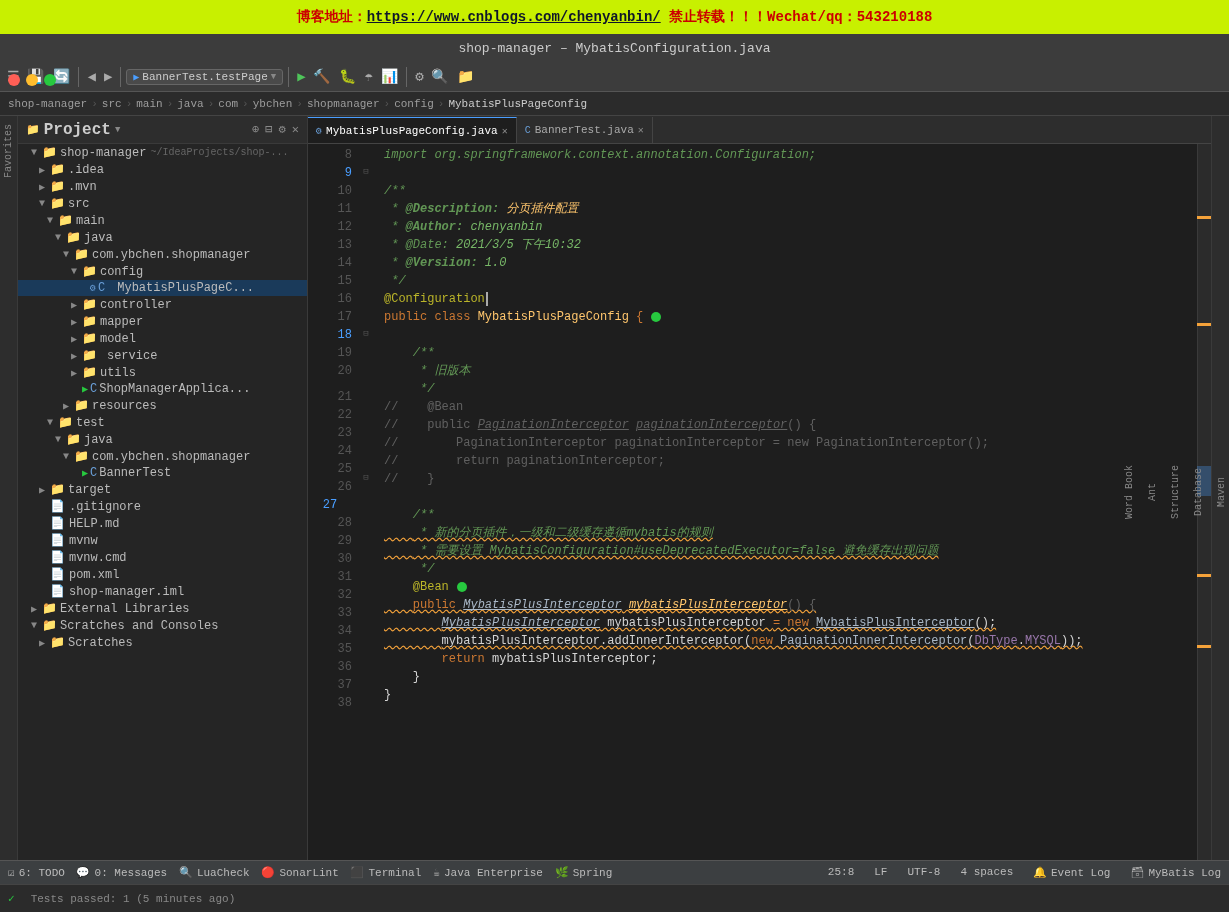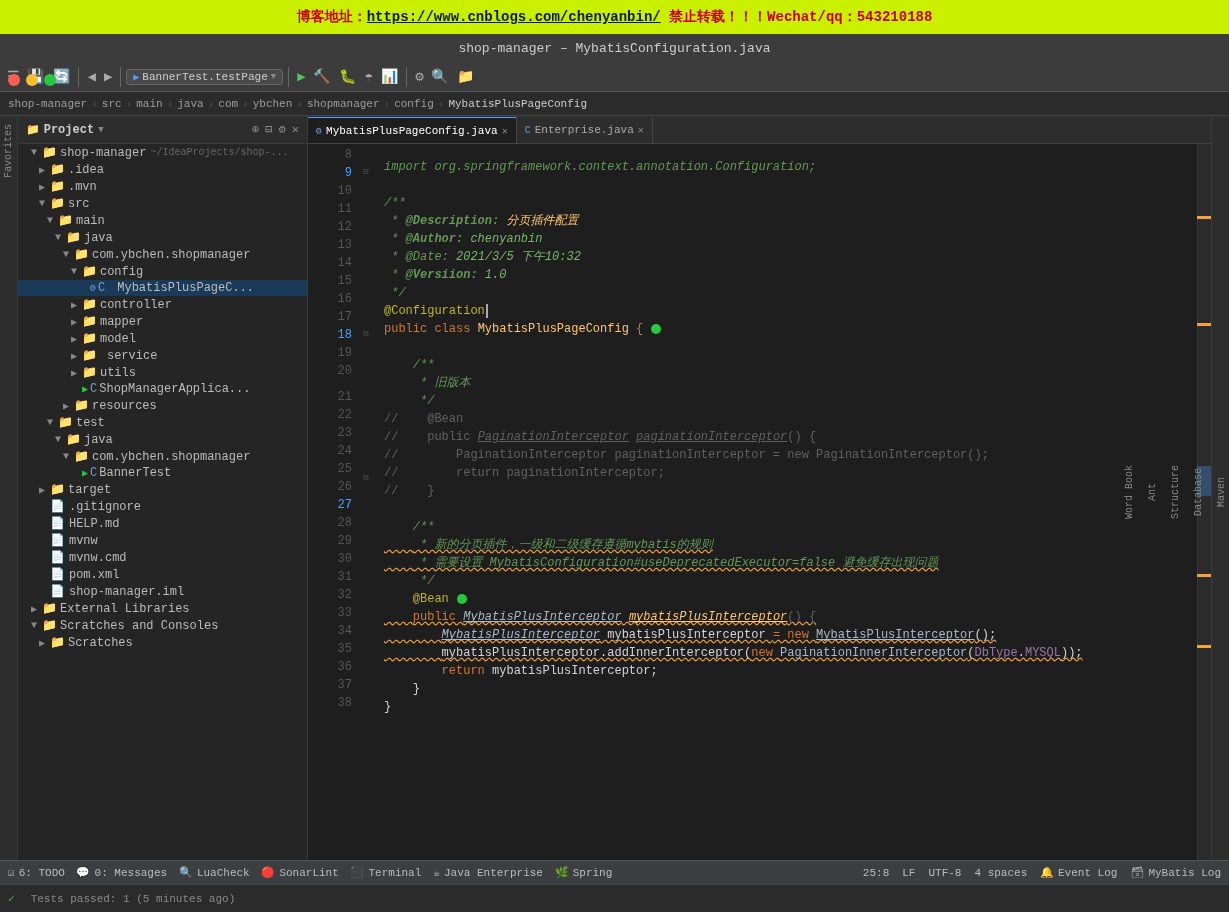--- a/index.html
+++ b/index.html
@@ -178,21 +178,21 @@
       text-align: right;
       user-select: none;
       overflow: hidden;
       flex-shrink: 0;
       padding-top: 2px;
     }
 
     #code-content {
       flex: 1;
       overflow: auto;
-      padding: 14px 8px;
+      padding: 2px 8px;
       font-size: 12px;
       line-height: 18px;
       color: #d4d4d4;
     }
 
     .code-line {
       white-space: pre;
       display: flex;
       align-items: center;
       min-height: 18px;
@@ -223,21 +223,21 @@
       height: 24px;
       display: flex;
       align-items: center;
       justify-content: space-between;
       padding: 0 8px;
       font-size: 11px;
       color: #bbb;
       border-top: 1px solid #555;
     }
     .status-left { display: flex; gap: 12px; align-items: center; }
-    .status-right { display: flex; gap: 13px; align-items: center; }
+    .status-right { display: flex; gap: 20px; align-items: flex-start; }
     .status-item { display: flex; align-items: center; gap: 4px; cursor: pointer; }
 
     
     #bottom-panel {
       height: 28px;
       background: #2b2b2b;
       border-top: 1px solid #444;
       display: flex;
       align-items: center;
       padding: 0 8px;
@@ -336,21 +336,21 @@
 <div id="main" style="height: calc(912px - 34px - 28px - 30px - 24px - 52px); display:flex;">
 
   <div style="width:18px; background:#2d2d2d; border-right:1px solid #3a3a3a; display:flex; flex-direction:column; align-items:center; padding-top:4px;">
     <span class="side-panel-label" style="transform:rotate(180deg); writing-mode:vertical-rl;">Favorites</span>
   </div>
 
   <div id="sidebar">
     <div id="sidebar-header">
       <span style="display:flex; align-items:center; gap:4px;">
         <span style="color:#4a9eff; font-size:11px; cursor:pointer;">📁</span>
-        <span style="font-size:12px; font-weight:bold; color:#ccc;">Project</span>
+        <span style="font-size:16px; font-weight:bold; color:#ccc;">Project</span>
         <span style="color:#888; font-size:9px;">▼</span>
       </span>
       <span style="display:flex; gap:6px; color:#888;">
         <span>⊕</span>
         <span>⊟</span>
         <span>⚙</span>
         <span>✕</span>
       </span>
     </div>
 
@@ -545,21 +545,21 @@
   <div id="editor-area">
 
     <div id="tabs">
       <div class="tab active">
         <span style="color:#6a9fd8; font-size:10px;">⚙</span>
         <span>MybatisPlusPageConfig.java</span>
         <span class="tab-close">✕</span>
       </div>
       <div class="tab">
         <span style="color:#6a9fd8; font-size:10px;">C</span>
-        <span>Enterprise.java</span>
+        <span>BannerTest.java</span>
         <span class="tab-close">✕</span>
       </div>
     </div>
 
     <div id="code-editor">
 
       <div id="line-numbers">
         <div style="line-height:18px;">8</div>
         <div style="line-height:18px; color:#4a9eff;">9</div>
         <div style="line-height:18px;">10</div>
@@ -572,21 +572,21 @@
         <div style="line-height:18px;">17</div>
         <div style="line-height:18px; color:#4a9eff;">18</div>
         <div style="line-height:18px;">19</div>
         <div style="line-height:18px;">20</div>
         <div style="line-height:18px;margin-top:8px;">21</div>
         <div style="line-height:18px;">22</div>
         <div style="line-height:18px;">23</div>
         <div style="line-height:18px;">24</div>
         <div style="line-height:18px;">25</div>
         <div style="line-height:18px;">26</div>
-        <div style="line-height:18px; color:#4a9eff;">27</div>
+        <div style="line-height:18px; color:#4a9eff;text-align:center;">27</div>
         <div style="line-height:18px;">28</div>
         <div style="line-height:18px;">29</div>
         <div style="line-height:18px;">30</div>
         <div style="line-height:18px;">31</div>
         <div style="line-height:18px;">32</div>
         <div style="line-height:18px;">33</div>
         <div style="line-height:18px;">34</div>
         <div style="line-height:18px;">35</div>
         <div style="line-height:18px;">36</div>
         <div style="line-height:18px;">37</div>

